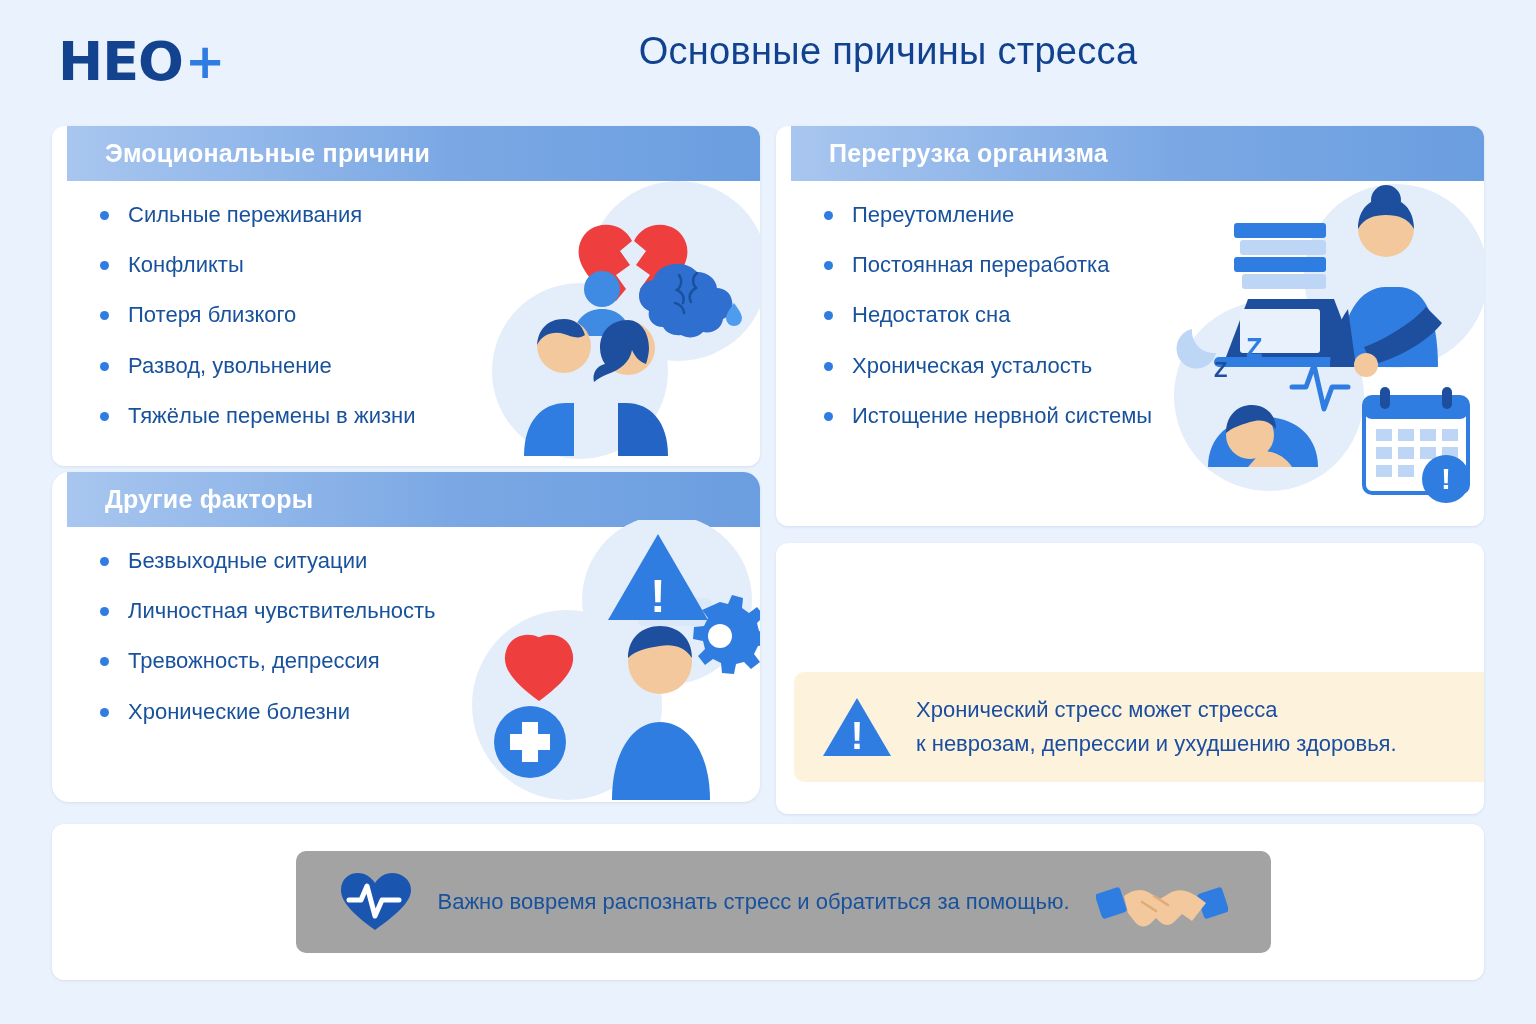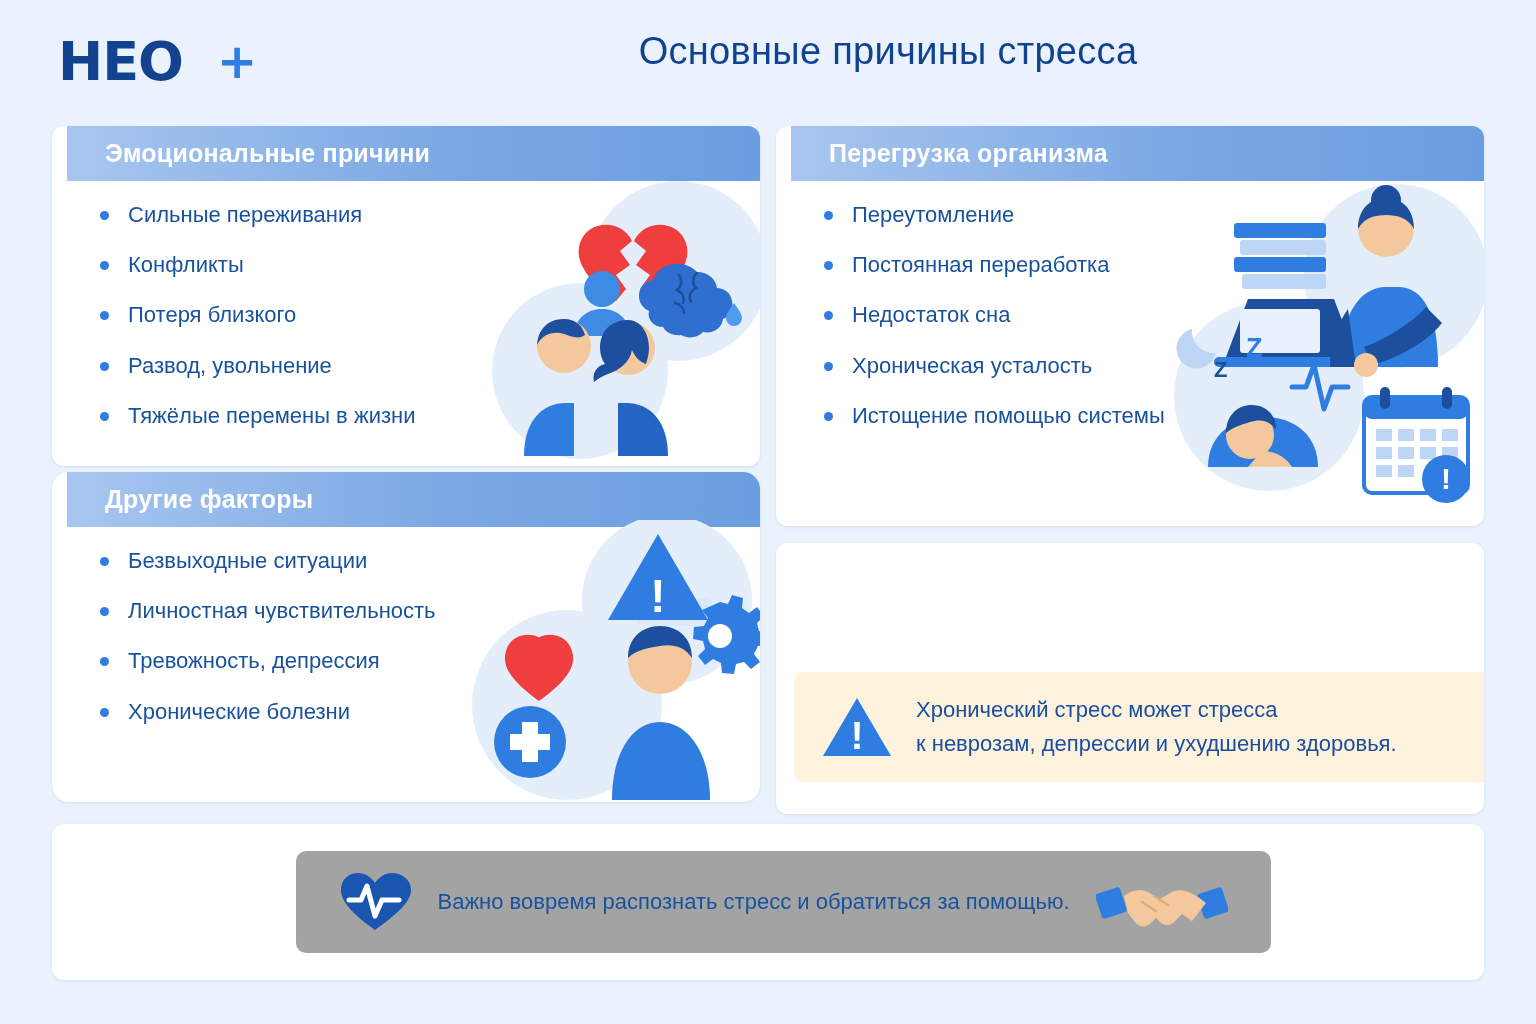--- a/index.html
+++ b/index.html
@@ -22,21 +22,20 @@
     top: 28px;
     width: 200px;
     height: 66px;
     display: flex;
     align-items: center;
     font-family: "DejaVu Sans", sans-serif;
     font-weight: bold;
     font-size: 54px;
     letter-spacing: -1px;
     color: #13428f;
-    gap: 32px;
   }
   .logo .plus {
     color: #2f7de1;
     font-size: 48px;
     margin-left: 2px;
     line-height: 1;
   }
 
   .page-title {
     position: absolute;
@@ -260,21 +259,21 @@
         <text x="92" y="102" text-anchor="middle" font-family="Liberation Sans, sans-serif" font-size="30" font-weight="bold" fill="#ffffff">!</text>
       </g>
     </svg>
   </div>
 
   <ul class="list">
     <li>Переутомление</li>
     <li>Постоянная переработка</li>
     <li>Недостаток сна</li>
     <li>Хроническая усталость</li>
-    <li>Истощение помощью системы</li>
+    <li>Истощение нервной системы</li>
   </ul>
 </div>
 
 <div class="card" style="left:52px; top:472px; width:708px; height:330px;border-radius:17px;">
   <div class="card-header hdr-blue">
     <span>Другие факторы</span>
   </div>
 
   <div class="art" style="left:400px; top:48px;">
     <svg width="310" height="280" viewBox="0 0 310 280">

